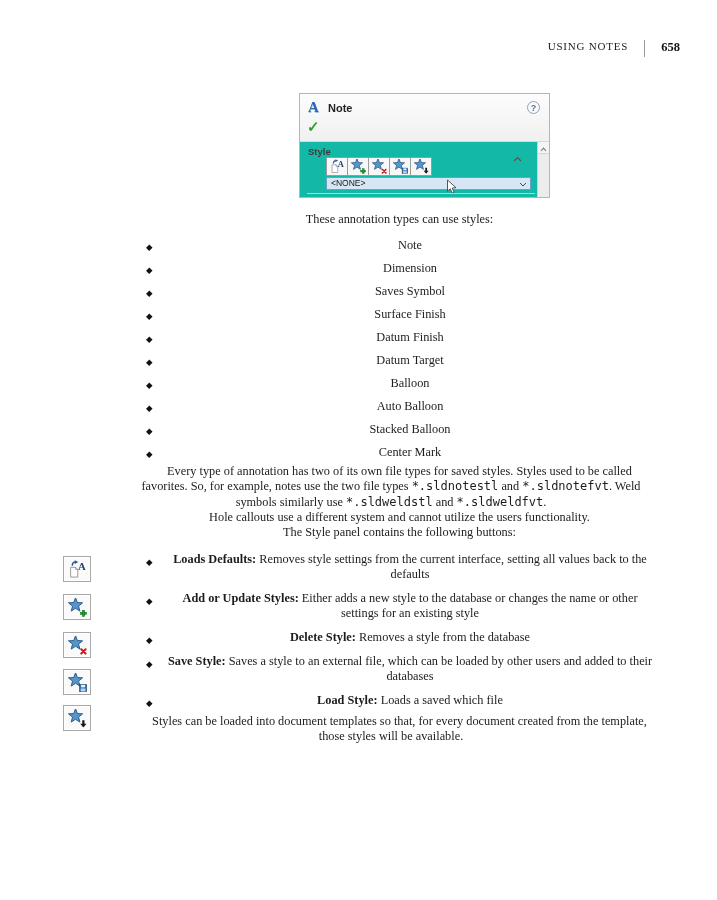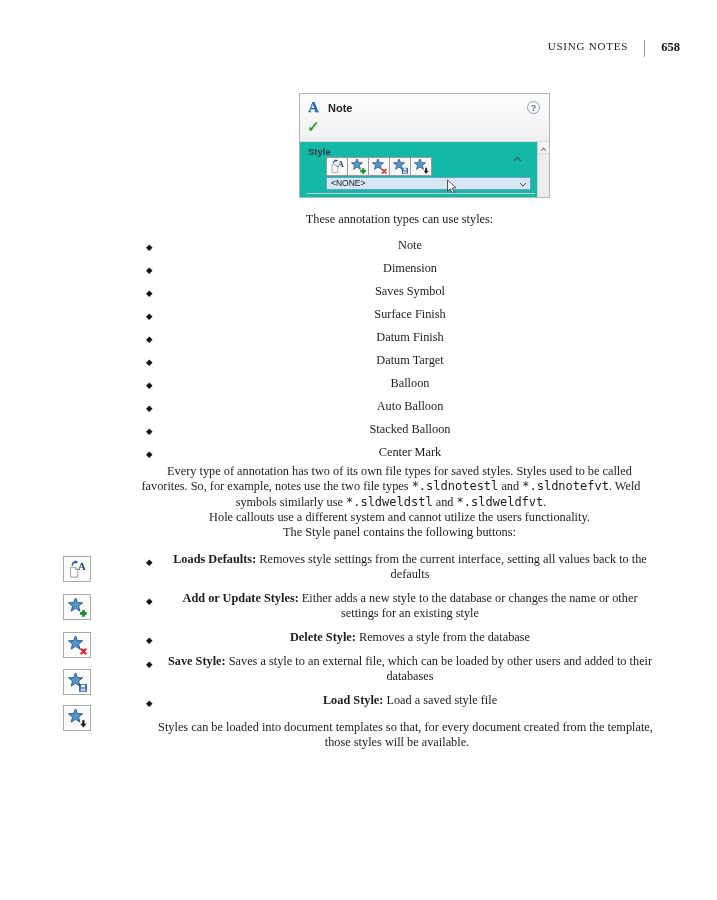--- a/index.html
+++ b/index.html
@@ -58,21 +58,21 @@
   .diamond{position:absolute;left:17px;top:1.5px;font-size:8.5px;color:#111;}
   .para-block{top:464px;}
   .para{margin:0;line-height:15.3px;}
   .indent{text-indent:17px;}
   .mono{font-family:"DejaVu Sans Mono",monospace;font-size:12px;margin-top:36px;}
   .it{}
   .buttons-block{top:552px;}
   .btn-item{position:relative;padding-left:38px;margin-bottom:9px;line-height:15px;}
   .btn-item .diamond{top:2.5px;}
   .btn-label{font-weight:bold;}
-  .closing{top:714px;margin:6px;line-height:15.3px;}
+  .closing{top:714px;margin:0;line-height:15.3px;}
 </style>
 </head>
 <body>
 
 <div class="page">
 
   <header class="running-head">
     <span class="rh-title">USING NOTES</span>
     <span class="rh-sep"></span>
     <span class="rh-num">658</span>
@@ -258,18 +258,18 @@
     <p class="para indent" id="para1"><span>Every type of annotation has two of its own file types for saved styles. Styles used to be called </span><span class="it">favorites</span><span>. So, for example, notes use the two file types </span><span class="mono">*.sldnotestl</span><span> and </span><span class="mono">*.sldnotefvt</span><span>. Weld symbols similarly use </span><span class="mono">*.sldweldstl</span><span> and </span><span class="mono">*.sldweldfvt</span><span>.</span></p>
     <p class="para indent">Hole callouts use a different system and cannot utilize the users functionality.</p>
     <p class="para indent">The Style panel contains the following buttons:</p>
   </section>
 
   <section class="col buttons-block" id="buttons-block">
       <div class="btn-item"><span class="diamond">◆</span><span class="btn-label">Loads Defaults: </span><span>Removes style settings from the current interface, setting all values back to the defaults</span></div>
       <div class="btn-item"><span class="diamond">◆</span><span class="btn-label">Add or Update Styles: </span><span>Either adds a new style to the database or changes the name or other settings for an existing style</span></div>
       <div class="btn-item"><span class="diamond">◆</span><span class="btn-label">Delete Style: </span><span>Removes a style from the database</span></div>
       <div class="btn-item"><span class="diamond">◆</span><span class="btn-label">Save Style: </span><span>Saves a style to an external file, which can be loaded by other users and added to their databases</span></div>
-      <div class="btn-item"><span class="diamond">◆</span><span class="btn-label">Load Style: </span><span>Load a saved style file</span></div>
+      <div class="btn-item"><span class="diamond">◆</span><span class="btn-label">Load Style: </span><span>Loads a saved which file</span></div>
     </section>
 
   <p class="col closing indent">Styles can be loaded into document templates so that, for every document created from the template, those styles will be available.</p>
 
 </div>
 
 </body></html>

